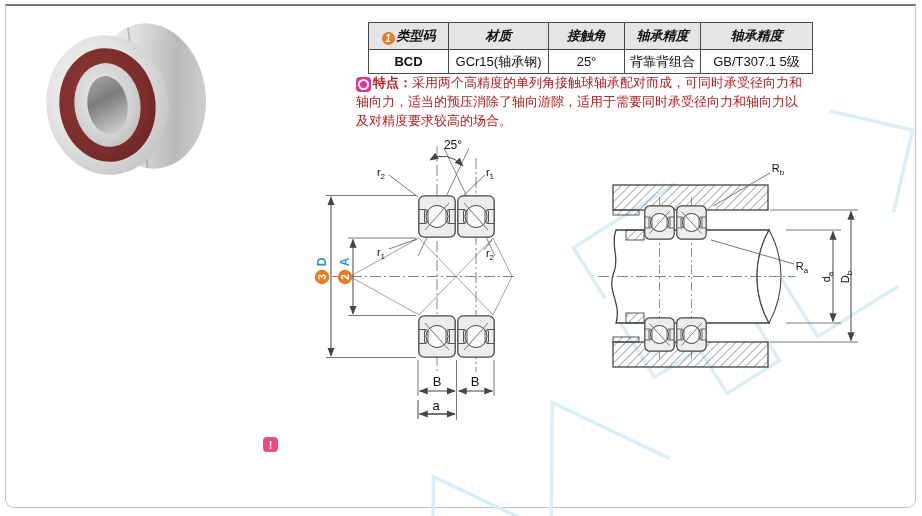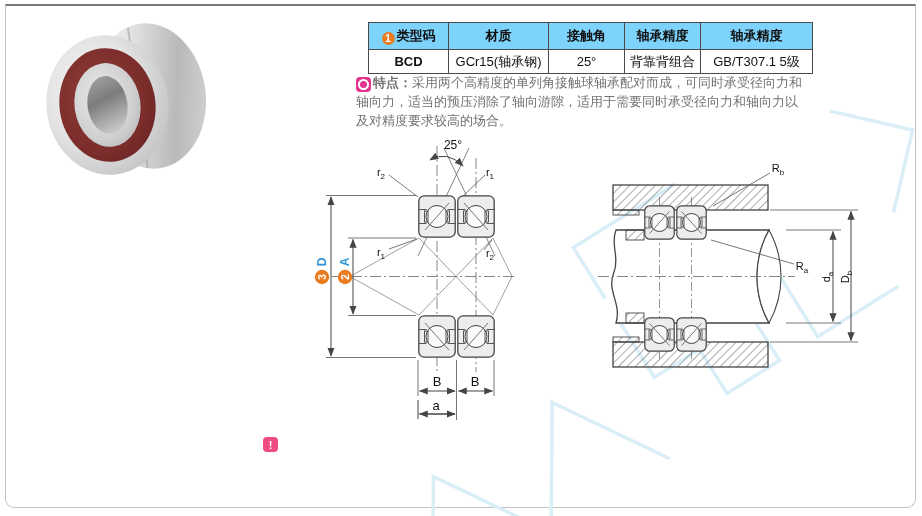--- a/index.html
+++ b/index.html
@@ -12,30 +12,30 @@
        background:linear-gradient(100deg,#fbfbfb 0%,#e3e3e3 35%,#b9b9b9 70%,#d6d6d6 100%);}
   .cyl:after{content:"";position:absolute;left:38%;top:2px;bottom:2px;width:2px;background:rgba(140,140,140,.45);border-radius:2px;}
   .face{position:absolute;left:0;top:8px;width:122px;height:140px;border-radius:50%;
         background:radial-gradient(ellipse at 38% 38%,#f6f6f6 0%,#e2e2e2 45%,#b0b0b0 100%);}
   .ring1{position:absolute;inset:13px;border-radius:50%;background:radial-gradient(ellipse at 40% 40%,#8d3a36 0%,#7b2d2b 60%,#5e201f 100%);}
   .ring2{position:absolute;inset:15px;border-radius:50%;background:radial-gradient(ellipse at 42% 40%,#ececec 0%,#cfcfcf 60%,#a8a8a8 100%);}
   .bore{position:absolute;inset:13px;border-radius:50%;background:linear-gradient(160deg,#a7a7a7 0%,#7c7c7c 40%,#b9b9b9 80%,#d8d8d8 100%);}
   
   .spec{position:absolute;left:368px;top:22px;border-collapse:collapse;table-layout:fixed;}
   .spec th,.spec td{border:1px solid #4a4a4a;text-align:center;padding:0;overflow:hidden;white-space:nowrap;}
-  .spec th{background:#7dd3fc;font-size:13px;font-weight:bold;color:#111;height:26px;}
+  .spec th{background:#e5e5e5;font-size:13px;font-weight:bold;color:#111;height:26px;font-style:italic;}
   .spec td{font-size:13px;color:#111;height:23px;background:#fff;margin-left:24px;}
   .c0{width:80px}.c1{width:100px}.c2{width:76px}.c3{width:76px}.c4{width:112px}
   .td-code{color:#1d87cf;font-weight:bold;font-size:12px;}
   .td-mat{font-size:11px;}
   .circle-badge{display:inline-flex;width:13px;height:13px;border-radius:50%;background:#e87c1e;color:#fff;
                 font-size:10px;font-weight:bold;line-height:13px;align-items:center;justify-content:center;
                 margin-right:2px;vertical-align:-2px;}
   
-  .features{position:absolute;left:356px;top:73px;width:452px;font-size:13px;line-height:19px;color:#737373;}
+  .features{position:absolute;left:356px;top:73px;width:452px;font-size:13px;line-height:19px;color:#b91c1c;}
   .feat-icon{display:inline-flex;width:15px;height:15px;border-radius:4px;background:#e6338f;
              align-items:center;justify-content:center;margin-right:2px;vertical-align:-3px;}
   .feat-icon i{display:block;width:7px;height:7px;border:2px solid #fff;border-radius:50%;}
   .feat-label{font-weight:bold;}
   
   .notes{position:absolute;left:263px;top:436px;width:652px;font-size:12.5px;line-height:18px;color:#111;}
   .note-icon{position:absolute;left:0;top:1px;width:15px;height:15px;border-radius:4px;background:#ee4b80;
              color:#fff;font-weight:bold;font-size:11px;display:flex;align-items:center;justify-content:center;}
   .note-body{margin-left:21px;}
   

